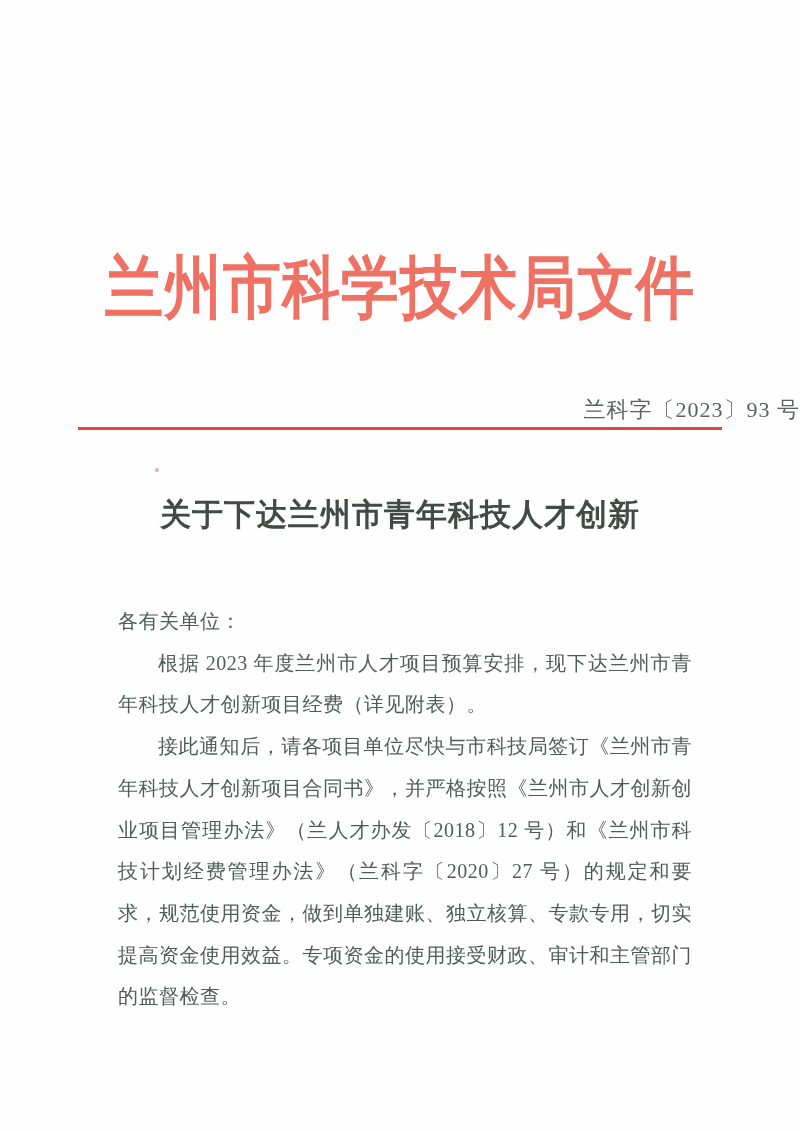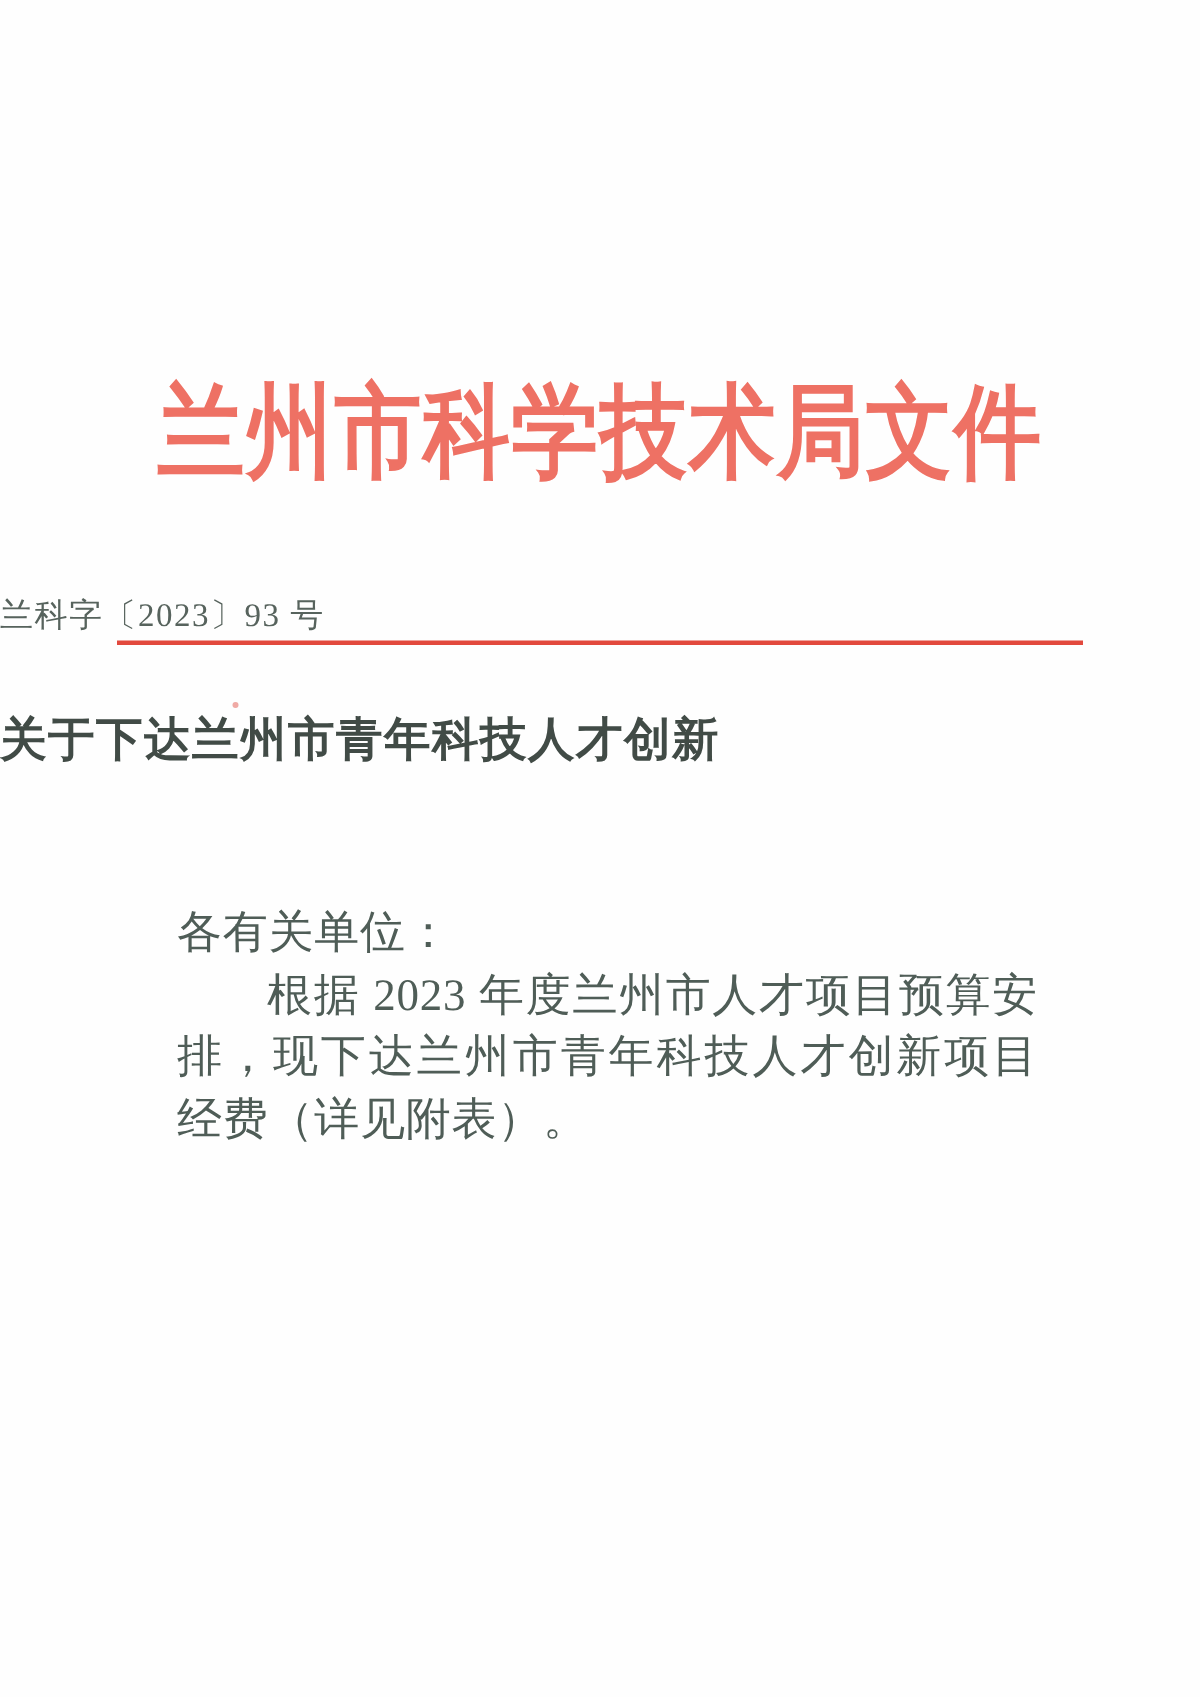--- a/index.html
+++ b/index.html
@@ -20,42 +20,42 @@
     text-align: center;
     font-size: 58px; font-weight: bold;
     color: var(--header-red, #ee7164);
     letter-spacing: 1px;
     transform: scaleY(1.18);
     transform-origin: center top;
     white-space: nowrap;
   }
   .doc-number {
     position: absolute; top: 395px; left: 0; width: 800px;
-    text-align: left;
+    text-align: right;
     font-size: 22px;
     letter-spacing: 1px;
     color: var(--docnum-ink, #57635d);
   }
   .red-rule {
     position: absolute; top: 427px; left: 78px;
     width: 644px; height: 3px;
     background: var(--rule-red, #e2493d);
   }
   .notice-title {
-    position: absolute; top: 470px; left: 0; width: 800px;
-    text-align: left;
+    position: absolute; top: 492px; left: 0; width: 800px;
+    text-align: center;
     font-size: 31px; font-weight: bold;
     line-height: 46px;
     color: var(--title-ink, #414b46);
     letter-spacing: 1px;
   }
   .body-block {
     position: absolute; top: 601px; left: 118px;
     width: 574px;
-    font-size: 30px;
+    font-size: 20px;
     line-height: 41.7px;
     color: var(--body-ink, #4f5d57);
     text-align: justify;
     letter-spacing: 0.5px;
   }
   .body-block p { margin: 0; text-indent: 2em; }
   .body-block p.salutation { text-indent: 0; }
   .artifact-dot {
     position: absolute; top: 468px; left: 155px;
     width: 4px; height: 4px; border-radius: 50%;
@@ -75,15 +75,16 @@
 
   <div class="artifact-dot"></div>
 
   <div class="notice-title">
     <div>关于下达兰州市青年科技人才创新</div>
   </div>
 
   <div class="body-block">
     <p class="salutation">各有关单位：</p>
     <p>根据 2023 年度兰州市人才项目预算安排，现下达兰州市青年科技人才创新项目经费（详见附表）。</p>
+    <p>接此通知后，请各项目单位尽快与市科技局签订《兰州市青年科技人才创新项目合同书》，并严格按照《兰州市人才创新创业项目管理办法》（兰人才办发〔2018〕12 号）和《兰州市科技计划经费管理办法》（兰科字〔2020〕27 号）的规定和要求，规范使用资金，做到单独建账、独立核算、专款专用，切实提高资金使用效益。专项资金的使用接受财政、审计和主管部门的监督检查。</p>
   </div>
 
 </div>
 
 </body></html>

